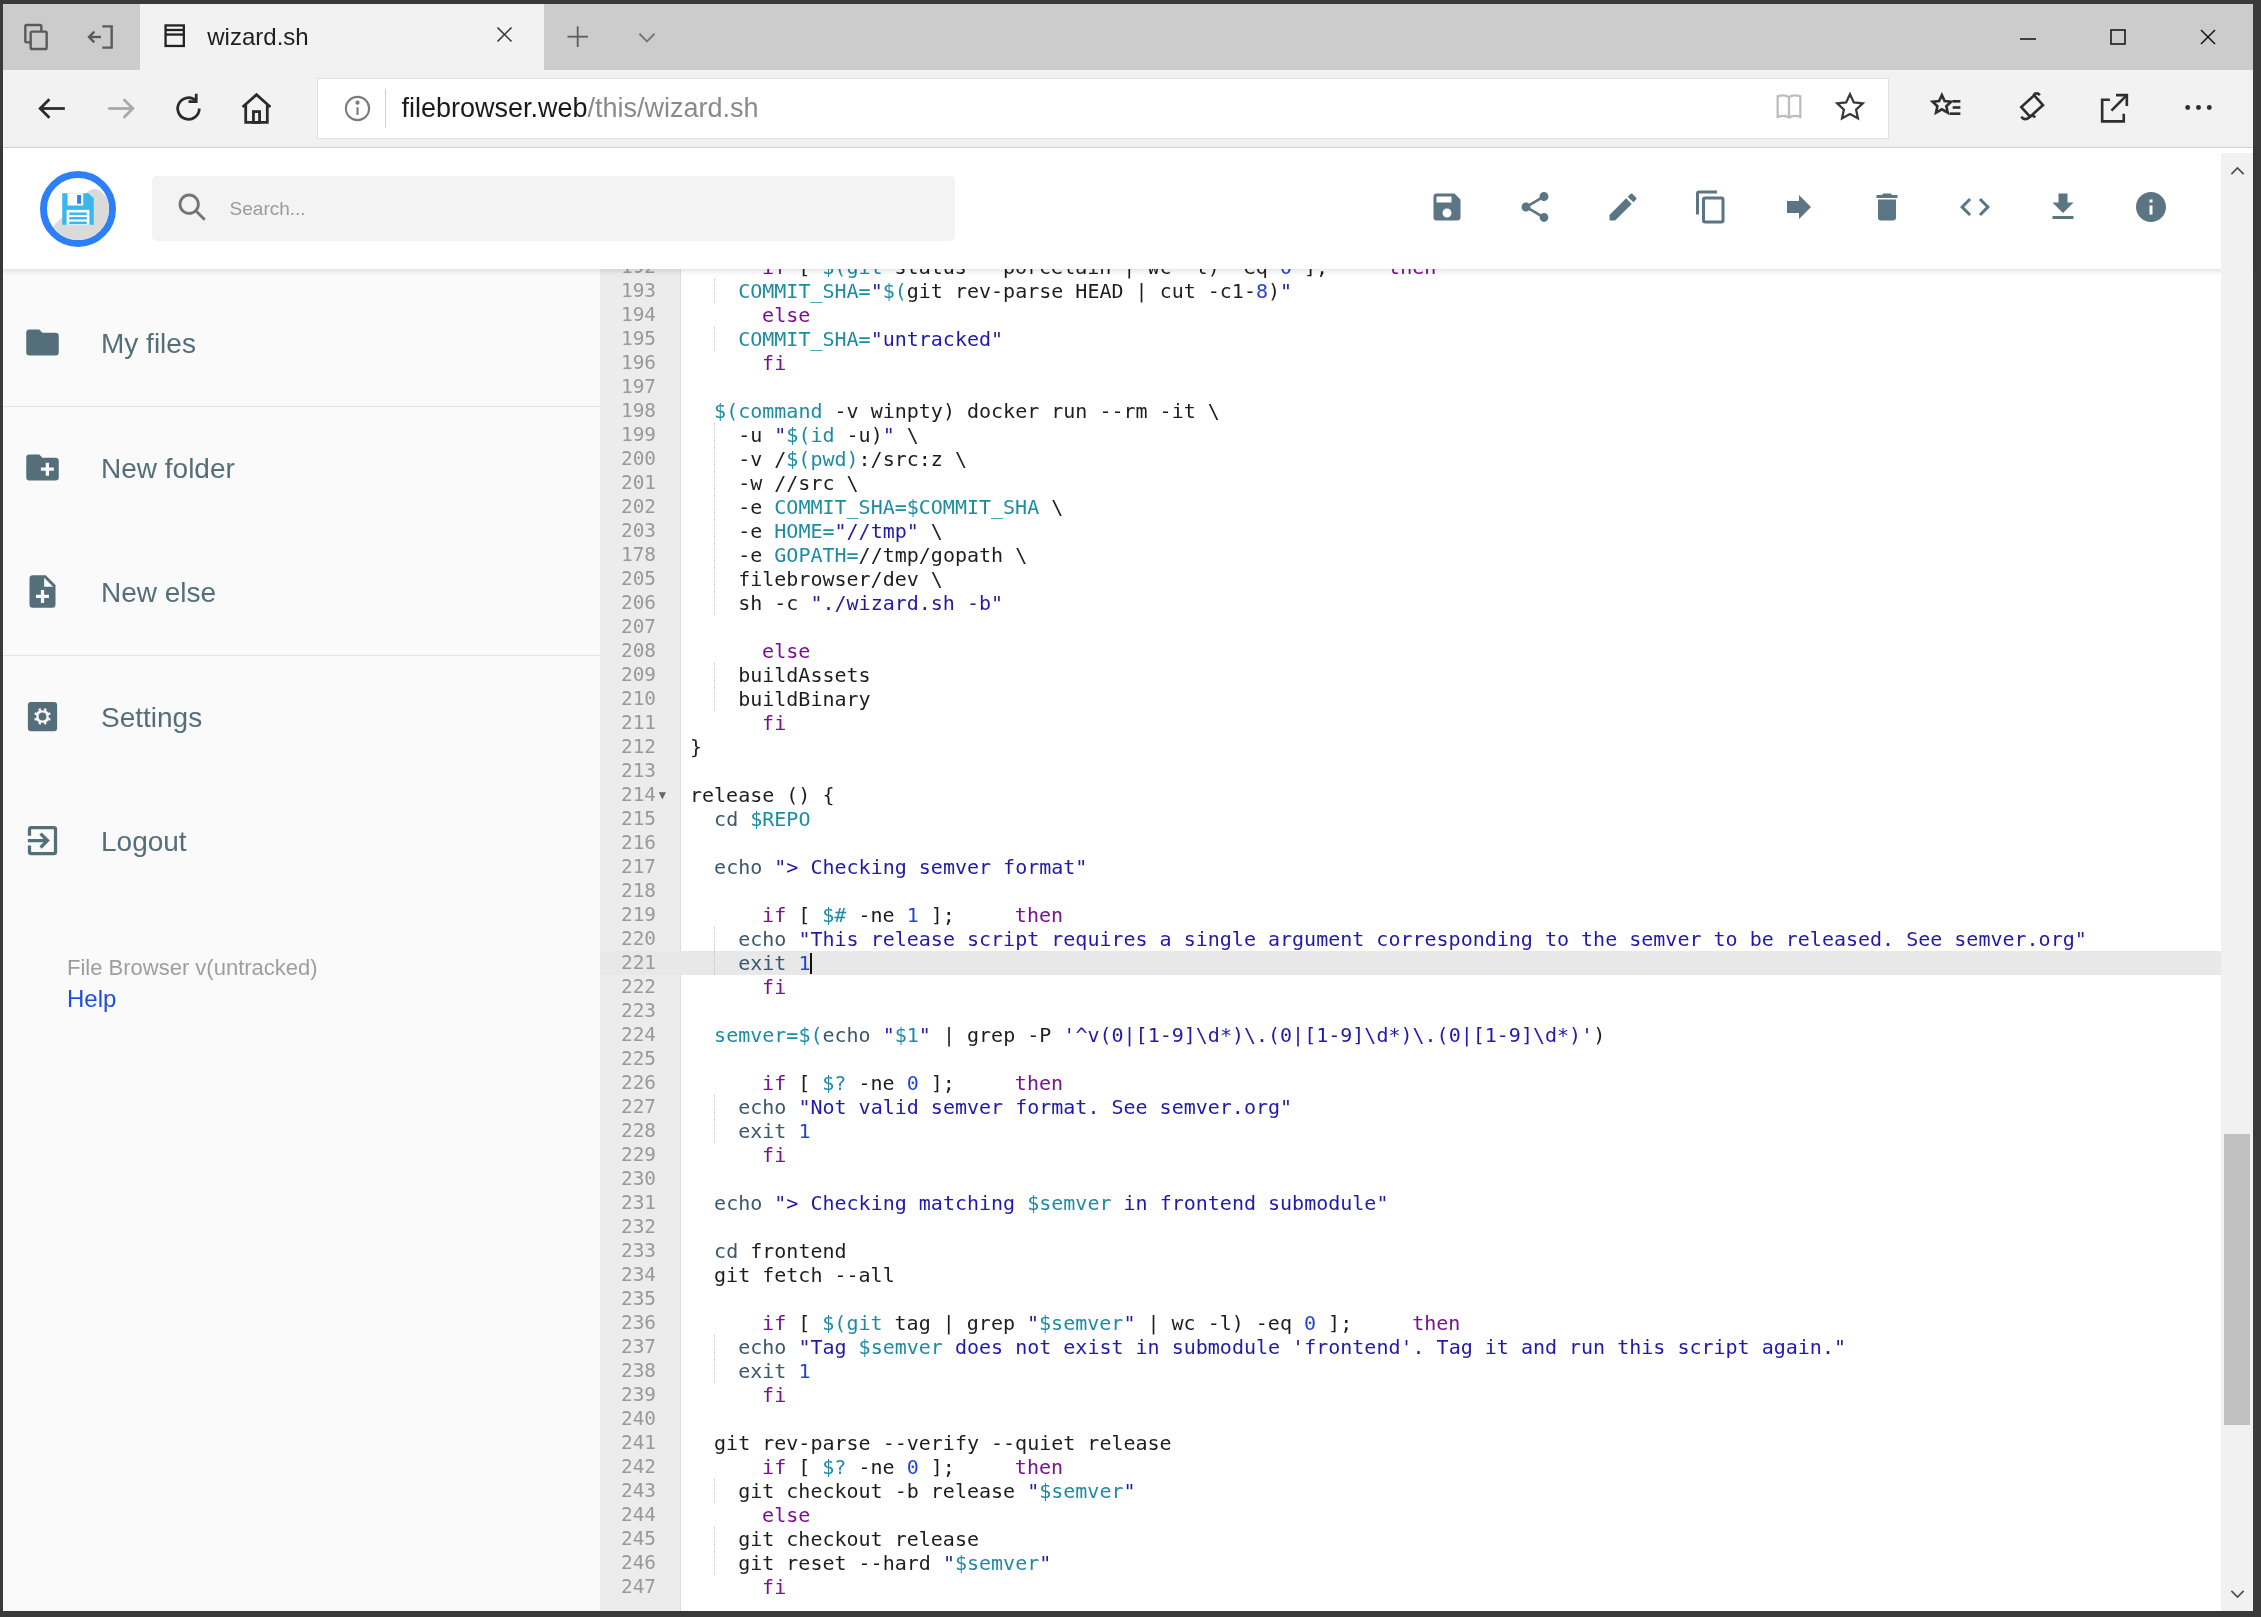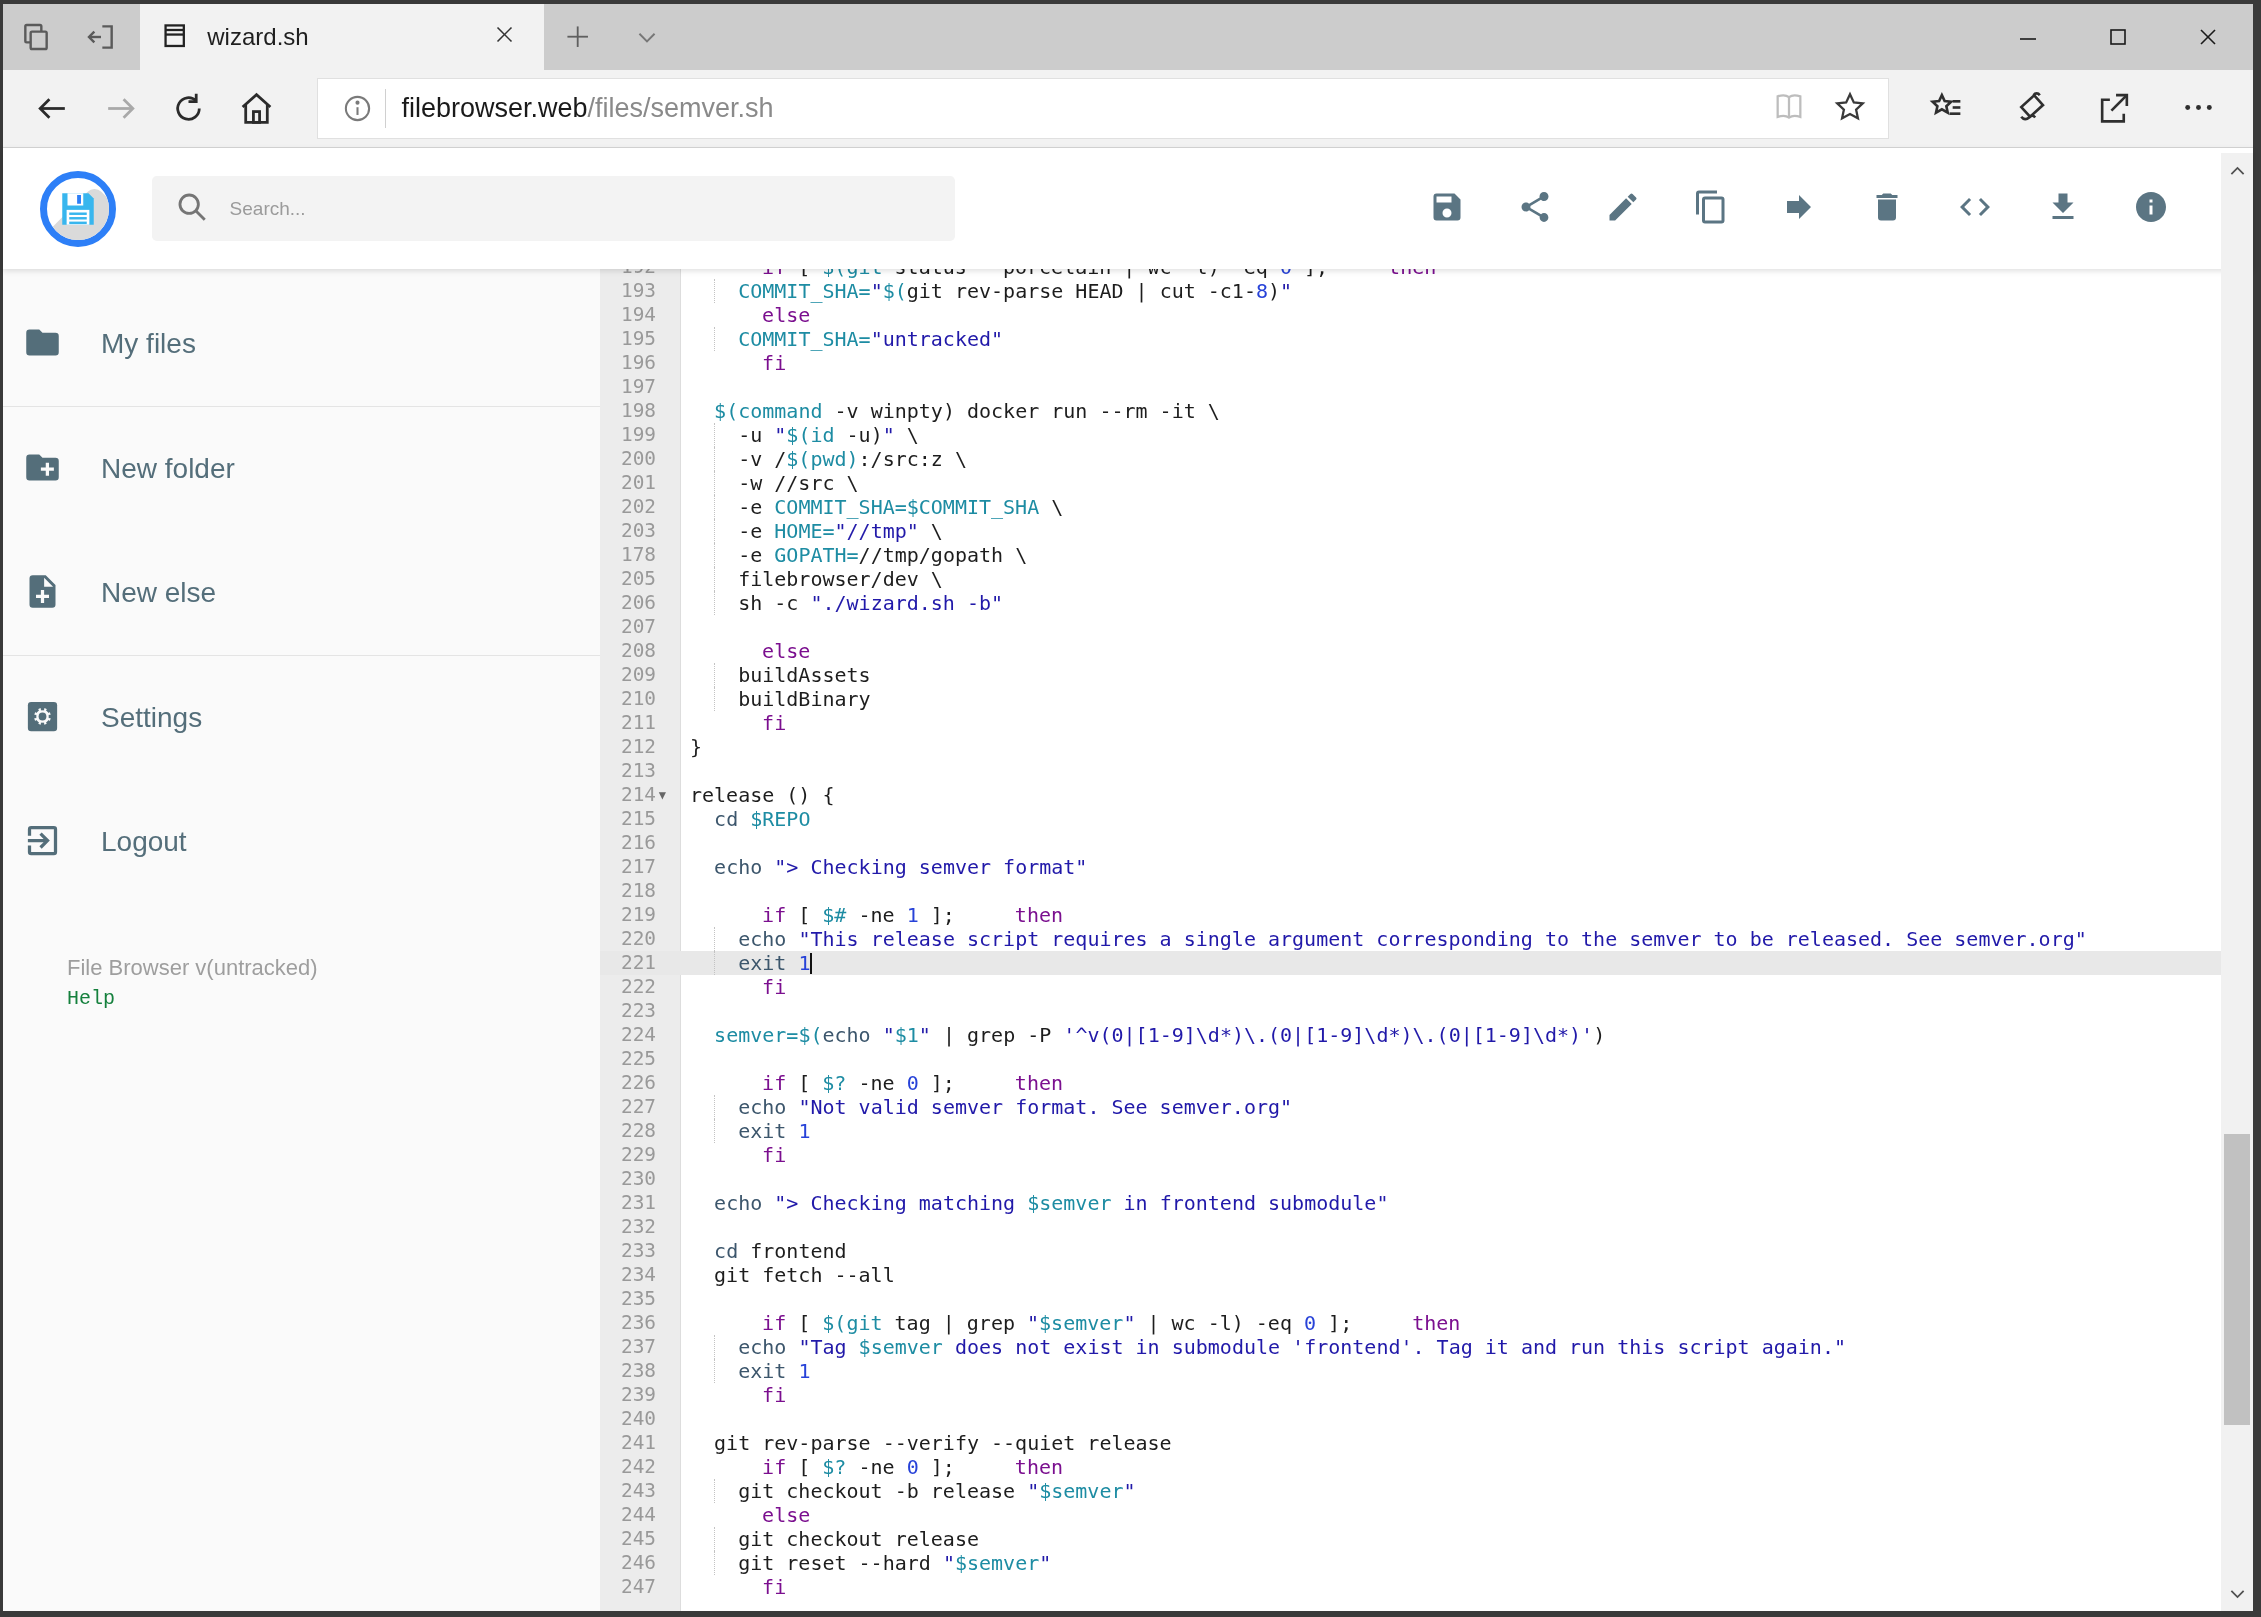--- a/index.html
+++ b/index.html
@@ -42,21 +42,21 @@
   .app-body { flex:1; display:flex; min-height:0; }
 
   
   .sidebar { width:597px; flex:none; background:#fafafa; position:relative; padding-top:13px; }
   .side-item { height:124px; display:flex; align-items:center; padding-left:20px; cursor:pointer; }
   .side-item svg { flex:none; }
   .side-label { font-size:28px; color:#546e7a; margin-left:39px; }
   .side-div { height:0.8px; background:#e4e4e4; }
   .side-footer { position:absolute; top:683px; left:64px; }
   .side-footer .f1 { font-size:22px; color:#9e9e9e; line-height:31px; }
-  .side-footer .f2 { font-size:20px; color:#15803d; line-height:31px; cursor:pointer;font-family:Liberation Mono, monospace; }
+  .side-footer .f2 { font-size:24px; color:#1d4ed8; line-height:31px; cursor:pointer; }
 
   
   .editor { flex:1; background:#fff; overflow:hidden; position:relative; font-family:"DejaVu Sans Mono", monospace; }
   .gutter-bg { position:absolute; left:0; top:0; bottom:0; width:81px; background:#ececec; border-right:0.8px solid #ddd; }
   .code-lines { position:relative; margin-top:-14.5px; }
   .cl { display:flex; height:24px; }
   .cl.active { background:#e8e8e8; }
   .gut { width:72px; flex:none; text-align:right; padding-right:16px; font-size:19.4px; line-height:24px; color:#999; position:relative; user-select:none; }
   .fold { position:absolute; right:0; top:0; font-size:12px; color:#666; line-height:24px; width:19.4px; text-align:center; }
   .cod { flex:1; font-size:20px; line-height:24px; white-space:pre; position:relative; padding-left:18px; }
@@ -165,21 +165,21 @@
     </div>
     <div class="urlbox">
       <span class="url-info">
         <svg width="31" height="31" viewBox="0 0 24 24" fill="none" stroke="#7a7a7a" stroke-width="1.6">
             <circle cx="12" cy="12" r="9"></circle>
             <line x1="12" y1="11" x2="12" y2="17"></line>
             <circle cx="12" cy="7.5" r="0.8" fill="#7a7a7a"></circle>
           </svg>
       </span>
       <span class="url-sep"></span>
-      <span class="url-text"><span>filebrowser.web</span><span class="path">/files/semver.sh</span></span>
+      <span class="url-text"><span>filebrowser.web</span><span class="path">/this/wizard.sh</span></span>
       <span class="url-right">
         <span>
           <svg width="34" height="34" viewBox="0 0 24 24" fill="none" stroke="#bdbdbd" stroke-width="1.6">
               <path d="M12 5c-2-1.5-5-1.5-8-.5V19c3-1 6-1 8 .5 2-1.5 5-1.5 8-.5V4.5c-3-1-6-1-8 .5z"></path>
               <line x1="12" y1="5" x2="12" y2="19.5"></line>
             </svg>
         </span>
         <span>
           <svg width="34" height="34" viewBox="0 0 24 24" fill="none" stroke="#3a3a3a" stroke-width="1.6">
               <path d="M12 3l2.7 5.8 6.3.7-4.7 4.3 1.3 6.2L12 16.9 6.4 20l1.3-6.2L3 9.5l6.3-.7z"></path>

